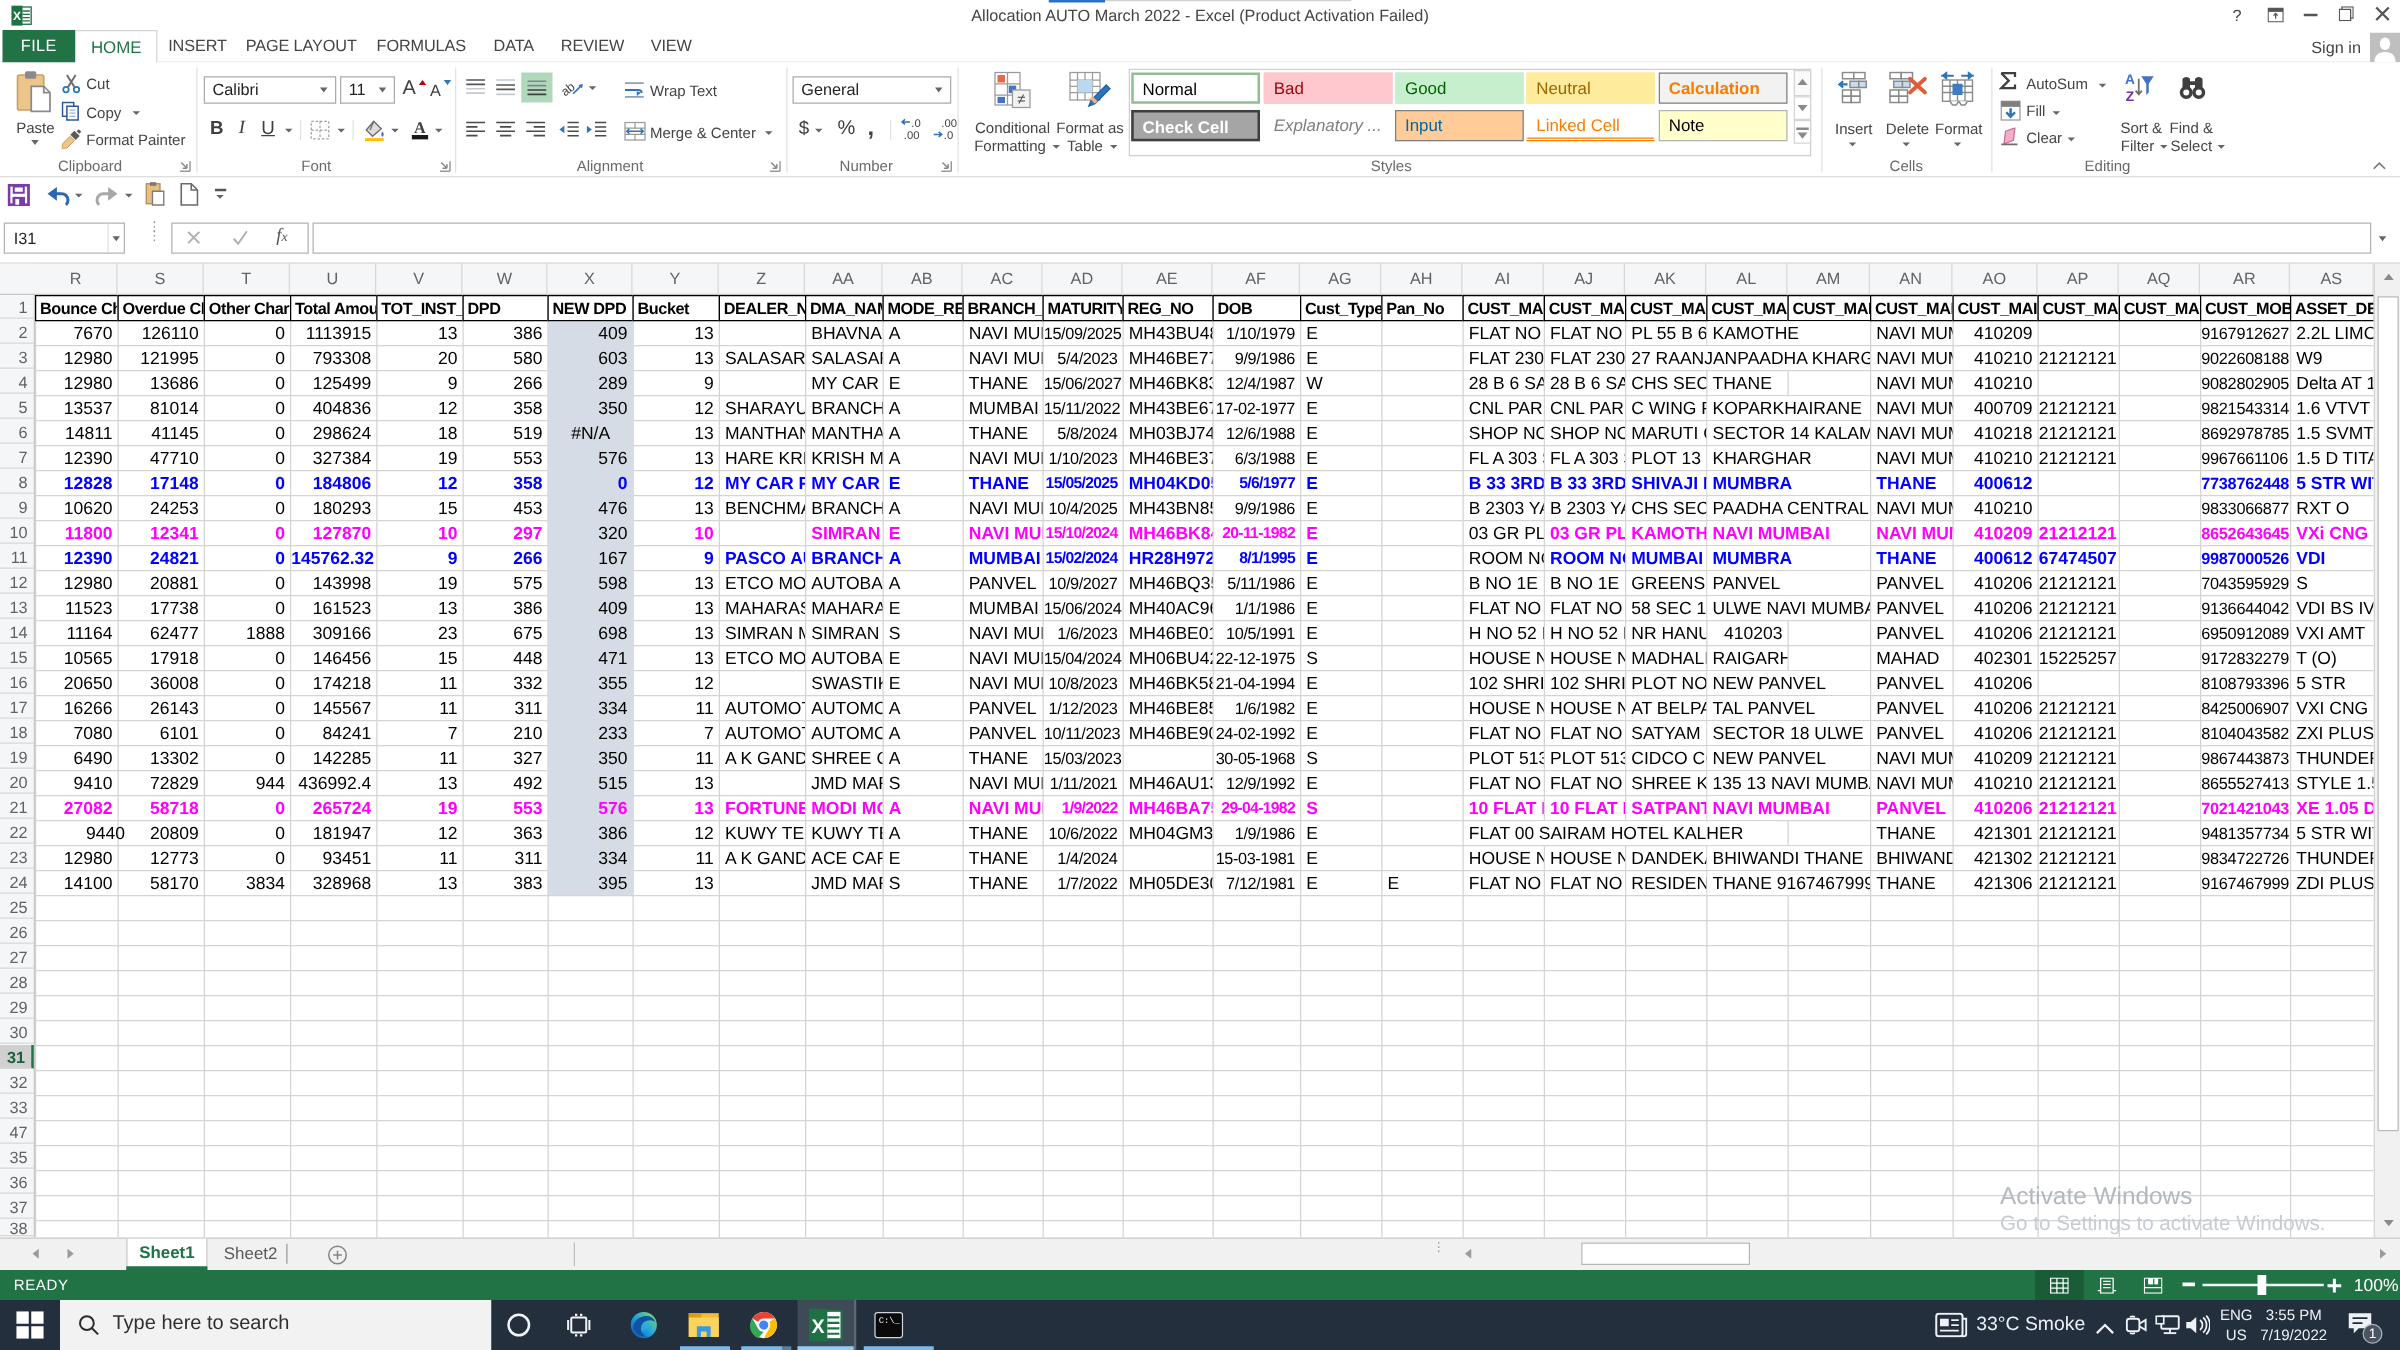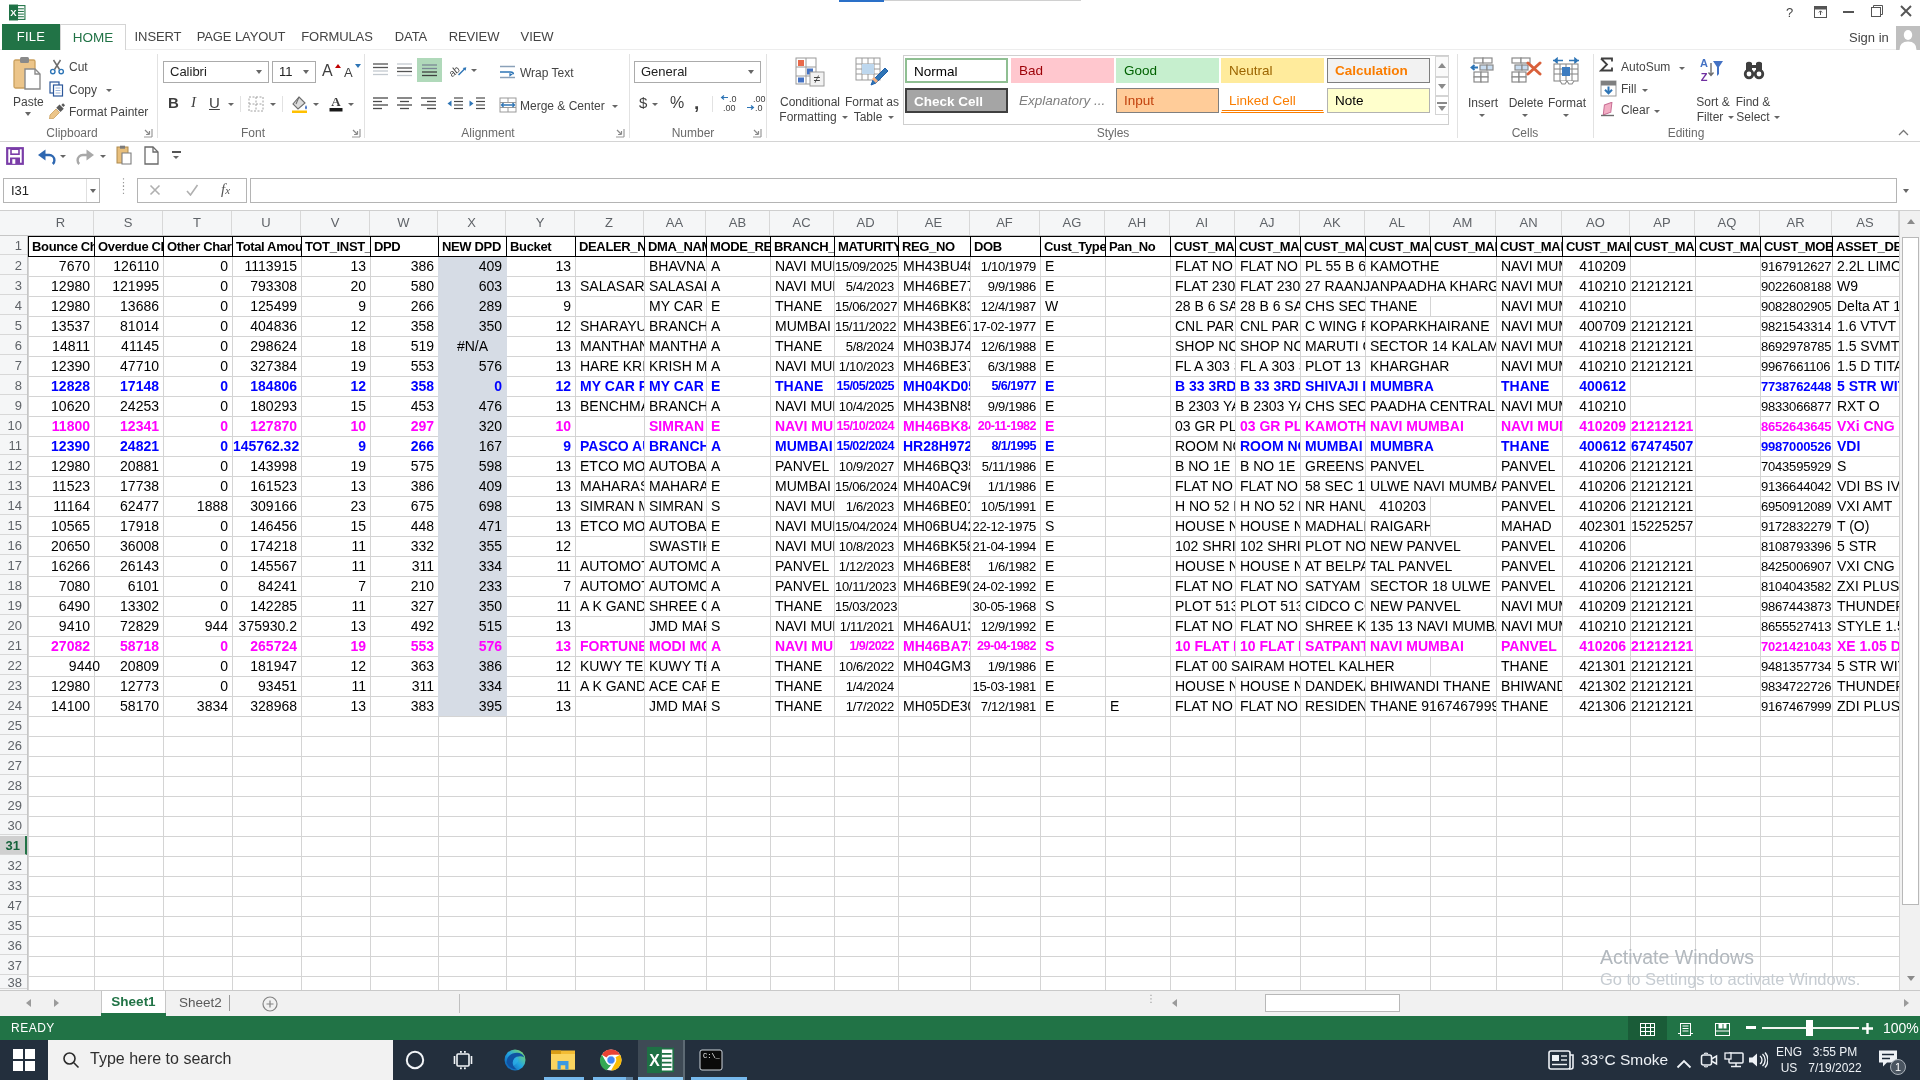--- a/index.html
+++ b/index.html
@@ -56,20 +56,21 @@
         <rect x="15" y="3" width="15" height="26" fill="#fff" stroke="#1e7145" stroke-width="2"></rect>
         <g stroke="#1e7145" stroke-width="2">
           <line x1="17" y1="9" x2="28" y2="9"></line>
           <line x1="17" y1="14" x2="28" y2="14"></line>
           <line x1="17" y1="19" x2="28" y2="19"></line>
           <line x1="17" y1="24" x2="28" y2="24"></line>
         </g>
         <rect x="0" y="1" width="17" height="30" fill="#1e7145"></rect>
         <text x="8.5" y="23" font-family="Liberation Sans" font-size="18" font-weight="bold" fill="#fff" text-anchor="middle">X</text>
       </svg></div>
+    <div class="abs" style="left:0;top:5px;width:1920px;text-align:center;font-size:13px;color:#444">Allocation AUTO March 2022 - Excel (Product Activation Failed)</div>
     <div class="abs" style="left:1786px;top:5px;font-size:13px;color:#444">?</div>
     <svg class="abs" style="left:1814px;top:6px" width="13" height="12" viewBox="0 0 13 12">
       <rect x="0.5" y="0.5" width="12" height="11" fill="none" stroke="#555"></rect>
       <rect x="0.5" y="0.5" width="12" height="3" fill="#555"></rect>
       <path d="M6.5 9 l0 -4 M4.8 6.5 l1.7 -1.7 1.7 1.7" stroke="#555" fill="none"></path>
     </svg>
     <div class="abs" style="left:1843px;top:11px;width:11px;height:1.5px;background:#555"></div>
     <svg class="abs" style="left:1871px;top:5px" width="12" height="12" viewBox="0 0 12 12">
       <rect x="0.5" y="2.5" width="9" height="9" fill="none" stroke="#555"></rect>
       <path d="M2.5 2.5 v-2 h9 v9 h-2" fill="none" stroke="#555"></path>
@@ -345,21 +346,21 @@
 <div class="rlab" style="left:868px;top:110px;transform:translateX(-50%)">Table</div>
 <div class="ddl" style="left:888px;top:116px"></div>
 <div class="abs" style="left:903px;top:55px;width:546px;height:70px;border:1px solid #cfcfcf;background:#fff"></div>
 <div class="gal" style="left:905px;top:58px;width:103px;background:#fff;color:#000;border:2px solid #8fbf92;">Normal</div>
 <div class="gal" style="left:1011px;top:58px;width:103px;background:#ffc7ce;color:#9c0006;border:1px solid #ffc7ce;">Bad</div>
 <div class="gal" style="left:1116px;top:58px;width:103px;background:#c6efce;color:#006100;border:1px solid #c6efce;">Good</div>
 <div class="gal" style="left:1221px;top:58px;width:103px;background:#ffeb9c;color:#9c6500;border:1px solid #ffeb9c;">Neutral</div>
 <div class="gal" style="left:1327px;top:58px;width:103px;background:#f2f2f2;color:#fa7d00;border:1px solid #7f7f7f;font-weight:bold;">Calculation</div>
 <div class="gal" style="left:905px;top:88px;width:103px;background:#a5a5a5;color:#ffffff;border:2px solid #3f3f3f;font-weight:bold;">Check Cell</div>
 <div class="gal" style="left:1011px;top:88px;width:103px;background:#fff;color:#7f7f7f;border:1px solid #fff;font-style:italic;">Explanatory ...</div>
-<div class="gal" style="left:1116px;top:88px;width:103px;background:#ffcc99;color:#c2410c;border:1px solid #7f7f7f;">Input</div>
+<div class="gal" style="left:1116px;top:88px;width:103px;background:#ffcc99;color:#0369a1;border:1px solid #7f7f7f;">Input</div>
 <div class="gal" style="left:1221px;top:88px;width:103px;background:#fff;color:#fa7d00;border:1px solid #fff;border-bottom:3px double #fa7d00 !important;">Linked Cell</div>
 <div class="gal" style="left:1327px;top:88px;width:103px;background:#ffffcc;color:#000;border:1px solid #b2b2b2;">Note</div>
 <div class="abs" style="left:1435px;top:56px;width:14px;height:21px;border:1px solid #d4d4d4;background:#fafafa"></div>
 <div class="abs" style="left:1435px;top:77px;width:14px;height:19px;border:1px solid #d4d4d4;background:#fff"></div>
 <div class="abs" style="left:1435px;top:96px;width:14px;height:19px;border:1px solid #d4d4d4;background:#fff"></div>
 <div class="sarr-u abs" style="left:1438px;top:63px"></div>
 <div class="sarr-d abs" style="left:1438px;top:84px"></div>
 <div class="abs" style="left:1437px;top:102px;width:10px;height:1.5px;background:#8a8a8a"></div>
 <div class="sarr-d abs" style="left:1438px;top:106px"></div>
 <div class="abs" style="left:1470px;top:57px"><svg width="27" height="28" viewBox="0 0 27 28">
@@ -1031,21 +1032,21 @@
     <div class="cell" style="left:1301px;top:597px;width:64px">CIDCO COL</div>
     <div class="cell cov" style="left:1366px;top:597px;width:130px">NEW PANVEL</div>
     <div class="cell" style="left:1497px;top:597px;width:65px">NAVI MUMBAI</div>
     <div class="cell r" style="left:1563px;top:597px;width:67px">410209</div>
     <div class="cell r" style="left:1631px;top:597px;width:64px">21212121</div>
     <div class="cell r tight" style="left:1761px;top:597px;width:71px">9867443873</div>
     <div class="cell" style="left:1833px;top:597px;width:66px">THUNDERB</div>
     <div class="cell r" style="left:29px;top:617px;width:65px">9410</div>
     <div class="cell r" style="left:95px;top:617px;width:68px">72829</div>
     <div class="cell r" style="left:164px;top:617px;width:68px">944</div>
-    <div class="cell r" style="left:233px;top:617px;width:68px">375930.2</div>
+    <div class="cell r" style="left:233px;top:617px;width:68px">436992.4</div>
     <div class="cell r" style="left:302px;top:617px;width:68px">13</div>
     <div class="cell r" style="left:371px;top:617px;width:67px">492</div>
     <div class="cell r" style="left:439px;top:617px;width:67px">515</div>
     <div class="cell r" style="left:507px;top:617px;width:68px">13</div>
     <div class="cell" style="left:645px;top:617px;width:61px">JMD MARKE</div>
     <div class="cell" style="left:707px;top:617px;width:63px">S</div>
     <div class="cell" style="left:771px;top:617px;width:63px">NAVI MUM</div>
     <div class="cell r dt" style="left:835px;top:617px;width:63px">1/11/2021</div>
     <div class="cell" style="left:899px;top:617px;width:71px">MH46AU134</div>
     <div class="cell r dt" style="left:971px;top:617px;width:69px">12/9/1992</div>

